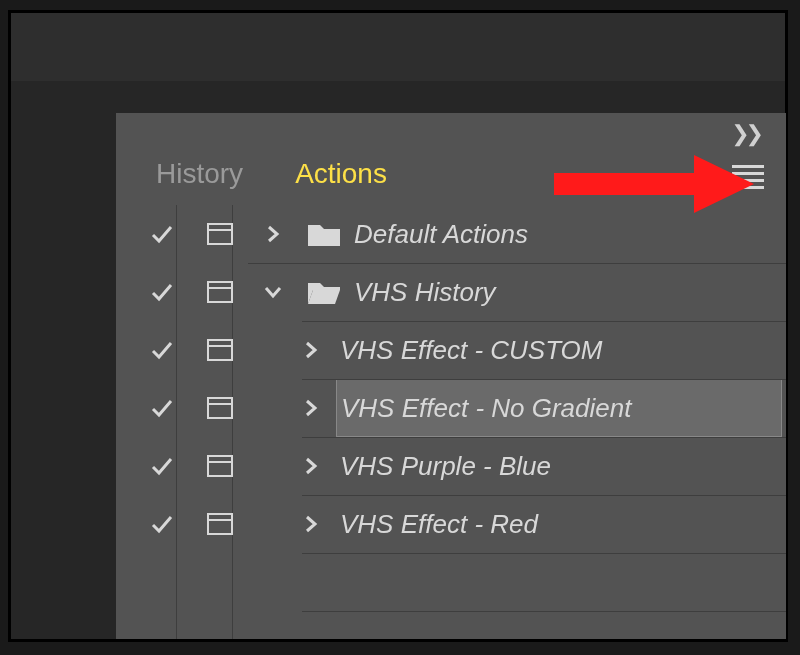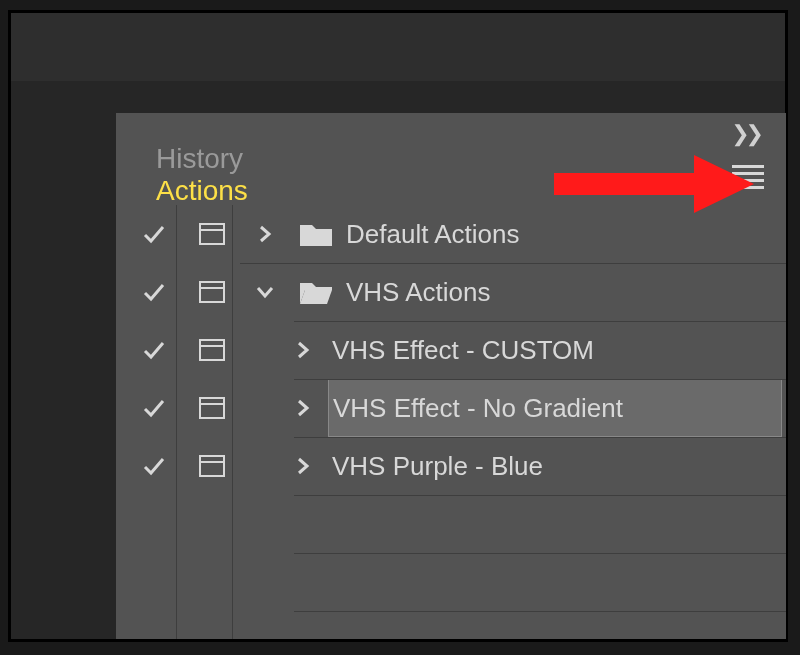--- a/index.html
+++ b/index.html
@@ -47,21 +47,20 @@
     cursor: pointer;
   }
   .tabbar {
     position: absolute;
     left: 14px;
     top: 30px;
     right: 0;
     height: 62px;
     display: flex;
     align-items: stretch;
-    flex-direction: column;
   }
   .tab {
     padding: 0 26px;
     display: flex;
     align-items: center;
     font-size: 28px;
     color: #9a9a9a;
     cursor: pointer;
     background: #474747;
   }
@@ -85,23 +84,24 @@
     margin: 4px 0;
   }
   .arrow-annot {
     position: absolute;
     left: 438px;
     top: 42px;
     pointer-events: none;
   }
   .list {
     position: absolute;
-    left: 8px;
+    left: 16px;
     top: 92px;
     right: 0;
+    font-style: italic;
   }
   .row {
     display: flex;
     align-items: center;
     height: 58px;
     font-size: 26px;
     color: #d8d8d8;
   }
   .col-check {
     width: 60px;
@@ -264,21 +264,21 @@
           <svg class="chevron-down-icon" viewBox="0 0 20 20">
               <polyline points="3,6 10,14 17,6"></polyline>
             </svg>
         </div>
         <div class="col-icon">
           <svg class="folder-open-icon" viewBox="0 0 34 26">
               <path d="M1 4 h12 l4 4 h16 v3 h-27 l-5 14 z"></path>
               <path d="M6 11 h27 l-5 14 h-27 z" fill="#d8d8d8"></path>
             </svg>
         </div>
-        <div class="col-label">VHS Actions</div>
+        <div class="col-label">VHS History</div>
       </div>
       <div class="hline" style="top:116px;left:170px"></div>
 
       <div class="row">
         <div class="col-check">
           <svg class="check-icon" viewBox="0 0 24 24">
               <polyline points="3,13 9,19 21,5"></polyline>
             </svg>
         </div>
         <div class="col-dialog">
@@ -333,17 +333,36 @@
         </div>
         <div class="col-expand indent">
           <svg class="chevron-right-icon" viewBox="0 0 20 20">
               <polyline points="6,3 14,10 6,17"></polyline>
             </svg>
         </div>
         <div class="col-label">VHS Purple - Blue</div>
       </div>
       <div class="hline" style="top:348px;left:170px"></div>
 
+      <div class="row">
+        <div class="col-check">
+          <svg class="check-icon" viewBox="0 0 24 24">
+              <polyline points="3,13 9,19 21,5"></polyline>
+            </svg>
+        </div>
+        <div class="col-dialog">
+          <svg class="dialog-icon" viewBox="0 0 26 22">
+              <rect x="1" y="1" width="24" height="20"></rect>
+              <line x1="1" y1="7" x2="25" y2="7"></line>
+            </svg>
+        </div>
+        <div class="col-expand indent">
+          <svg class="chevron-right-icon" viewBox="0 0 20 20">
+              <polyline points="6,3 14,10 6,17"></polyline>
+            </svg>
+        </div>
+        <div class="col-label">VHS Effect - Red</div>
+      </div>
       <div class="hline" style="top:406px;left:170px"></div>
 
     </div>
   </div>
 </div>
 
 </body></html>

